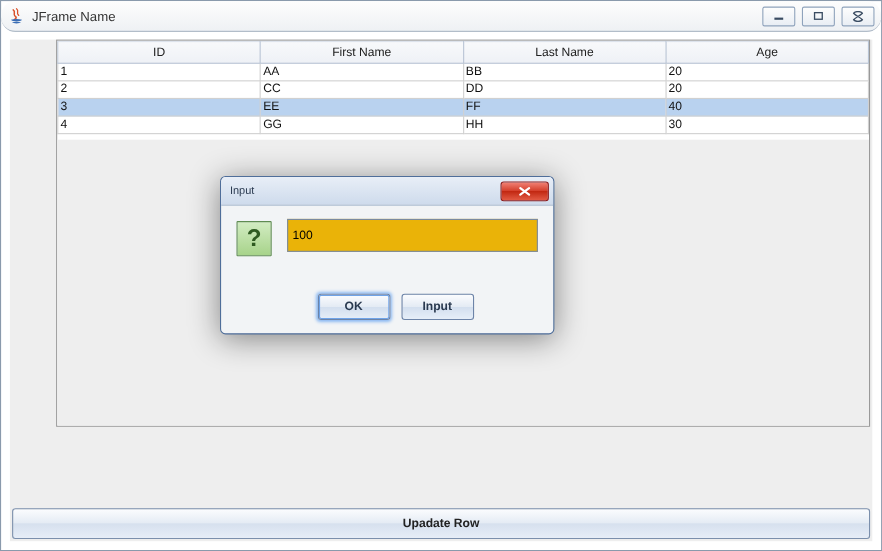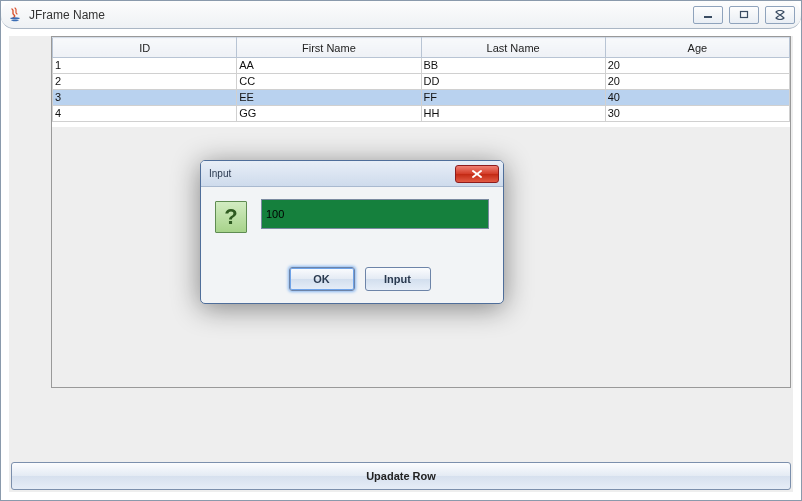--- a/index.html
+++ b/index.html
@@ -188,21 +188,21 @@
   .dlg-label {
     font-size: 11px;
     font-weight: bold;
     color: #222;
     margin-bottom: 3px;
   }
   .dlg-input {
     width: 100%;
     height: 20px;
     border: 1px solid #7a8aa0;
-    background: #15803d;
+    background: #eab308;
     font-family: inherit;
     font-size: 11px;
     padding: 14px 4px;
     outline: none;
   }
 
   .dialog-buttons {
     display:flex;
     gap: 10px;
     justify-content: center;

